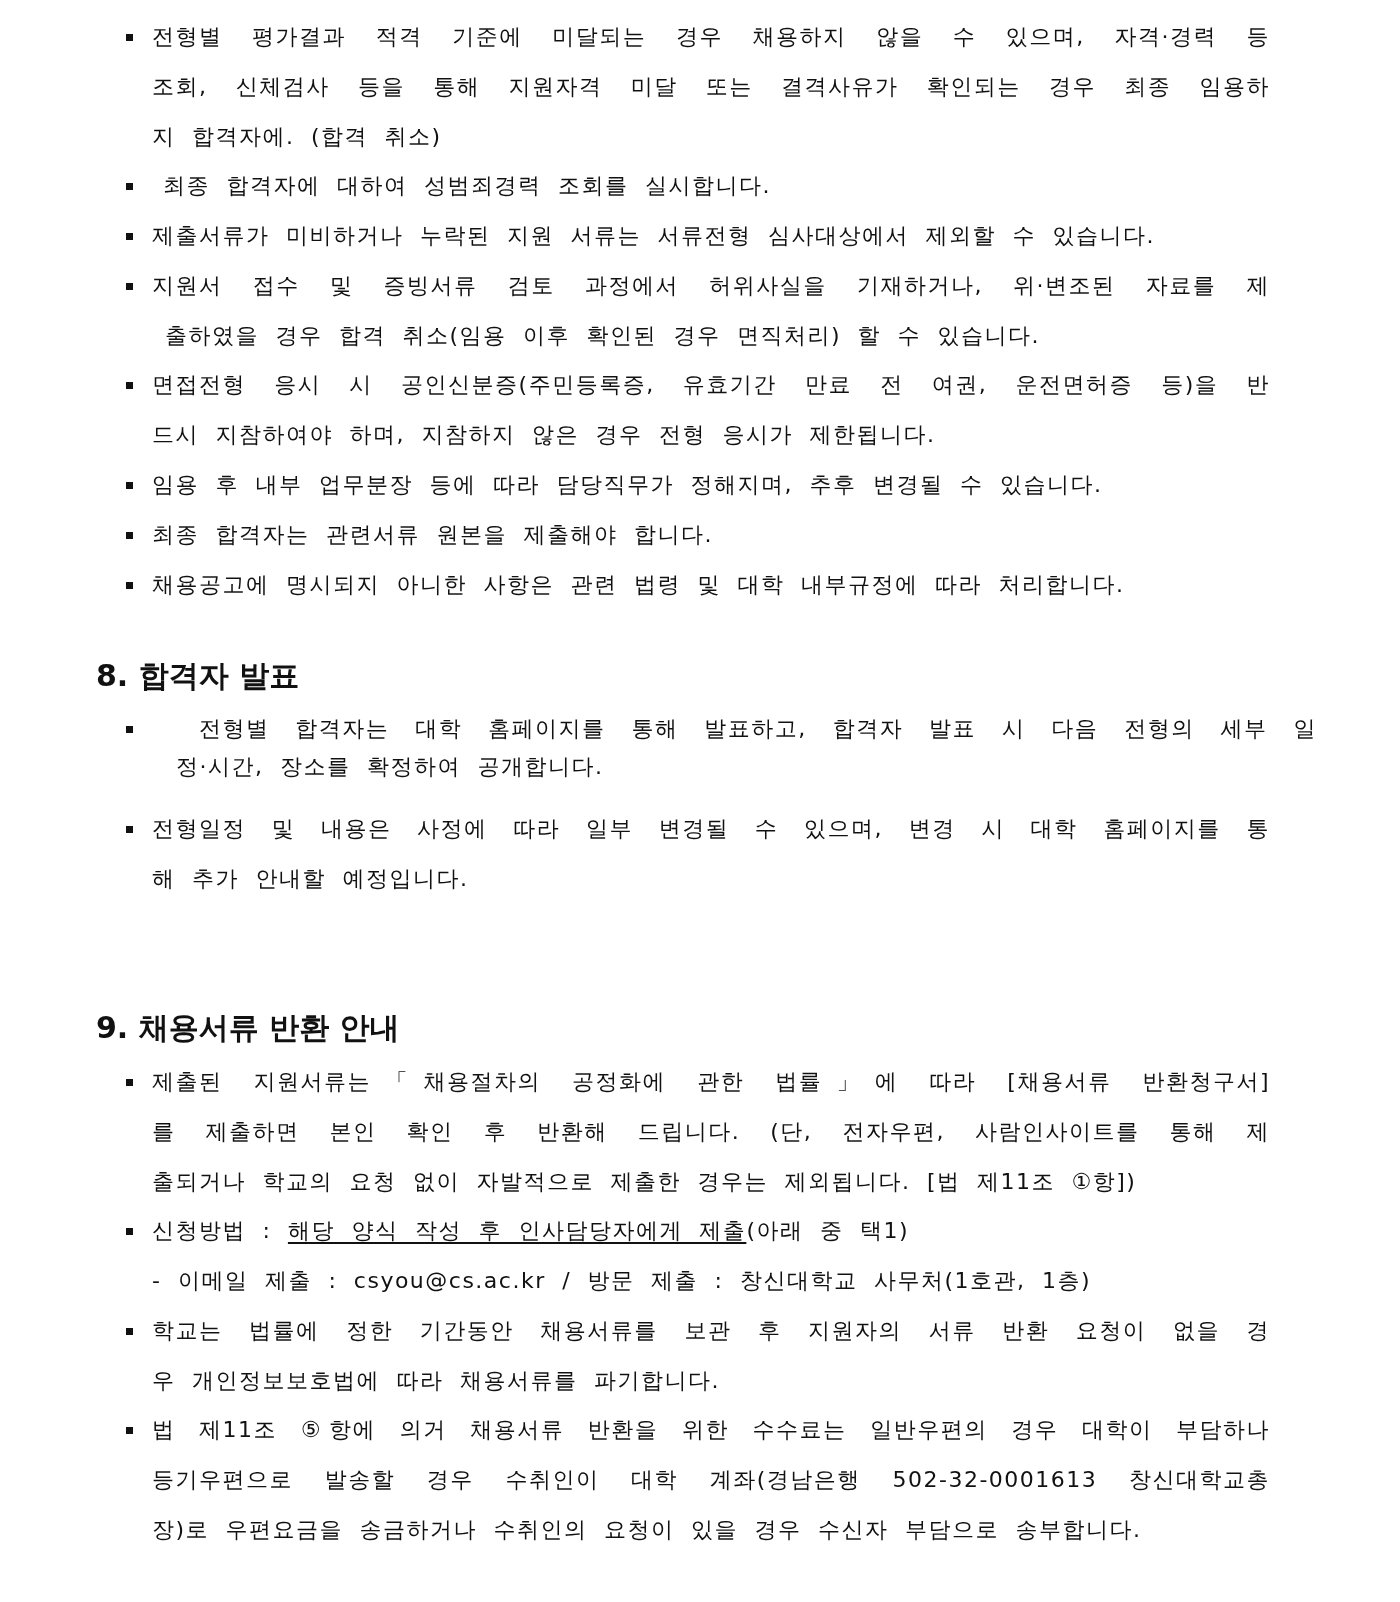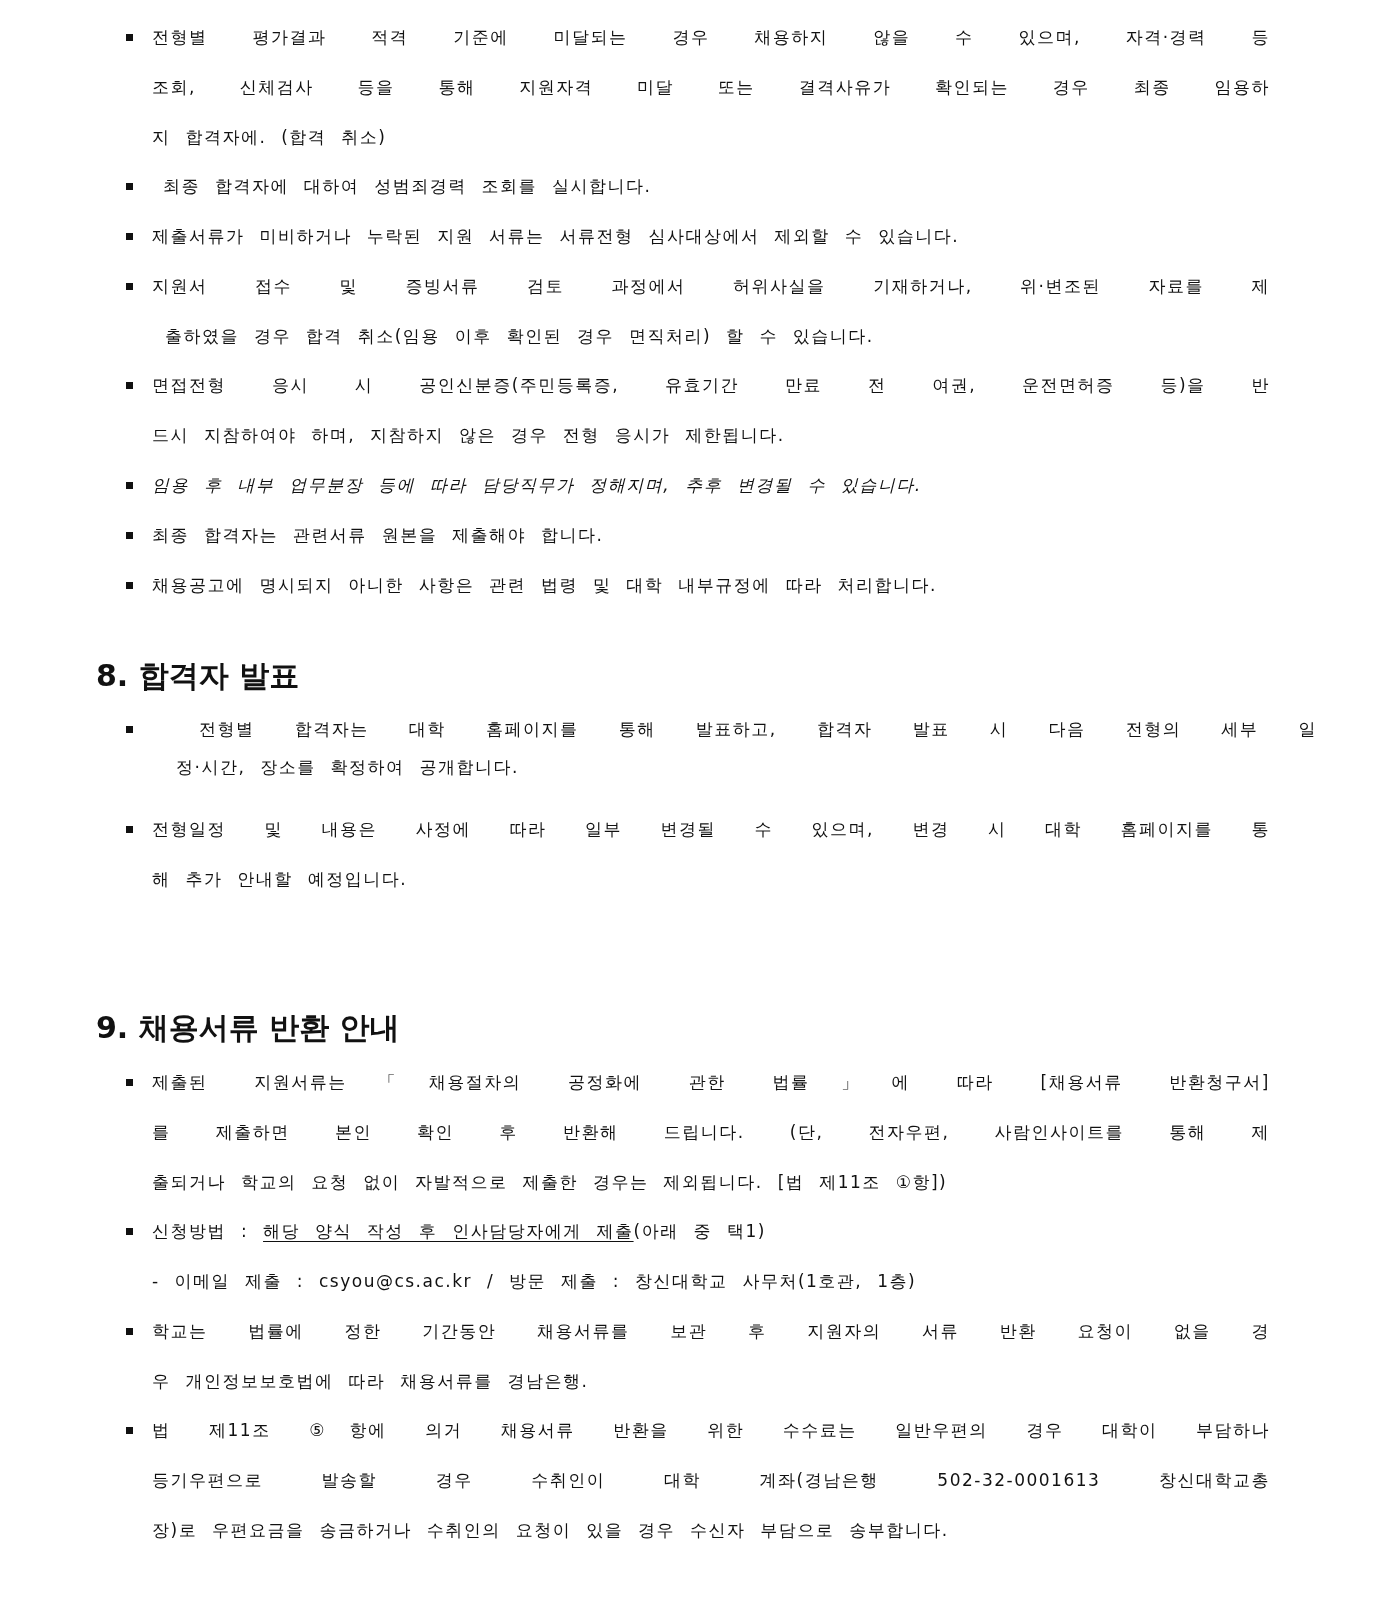--- a/index.html
+++ b/index.html
@@ -31,21 +31,21 @@
       position: absolute;
       left: 0;
       width: 7px;
       height: 7px;
       background: #111111;
     }
     .line {
       position: absolute;
       left: 26px;
       white-space: nowrap;
-      font-size: 17px;
+      font-size: 22px;
       line-height: 30px;
       letter-spacing: 1.5px;
       word-spacing: 8px;
     }
     .line.just {
       width: 1118px;
       text-align: justify;
       text-align-last: justify;
     }
     .heading {
@@ -92,21 +92,21 @@
     </div>
 
     <div class="item" style="top:370px;">
       <span class="bullet" style="top:12px;"></span>
       <div class="line just" style="top:0px;">면접전형 응시 시 공인신분증(주민등록증, 유효기간 만료 전 여권, 운전면허증 등)을 반</div>
       <div class="line" style="top:50px;">드시 지참하여야 하며, 지참하지 않은 경우 전형 응시가 제한됩니다.</div>
     </div>
 
     <div class="item" style="top:470px;">
       <span class="bullet" style="top:12px;"></span>
-      <div class="line" style="top:0px;font-style:italic;">임용 후 내부 업무분장 등에 따라 담당직무가 정해지며, 추후 변경될 수 있습니다.</div>
+      <div class="line" style="top:0px;">임용 후 내부 업무분장 등에 따라 담당직무가 정해지며, 추후 변경될 수 있습니다.</div>
     </div>
 
     <div class="item" style="top:520px;">
       <span class="bullet" style="top:12px;"></span>
       <div class="line" style="top:0px;">최종 합격자는 관련서류 원본을 제출해야 합니다.</div>
     </div>
 
     <div class="item" style="top:570px;">
       <span class="bullet" style="top:12px;"></span>
       <div class="line" style="top:0px;">채용공고에 명시되지 아니한 사항은 관련 법령 및 대학 내부규정에 따라 처리합니다.</div>
@@ -141,21 +141,21 @@
 
     <div class="item" style="top:1216px;">
       <span class="bullet" style="top:12px;"></span>
       <div class="line" style="top:0px;"><span>신청방법 : </span><span class="u">해당 양식 작성 후 인사담당자에게 제출</span><span>(아래 중 택1)</span></div>
       <div class="line" style="top:50px;">- 이메일 제출 : csyou@cs.ac.kr / 방문 제출 : 창신대학교 사무처(1호관, 1층)</div>
     </div>
 
     <div class="item" style="top:1316px;">
       <span class="bullet" style="top:12px;"></span>
       <div class="line just" style="top:0px;">학교는 법률에 정한 기간동안 채용서류를 보관 후 지원자의 서류 반환 요청이 없을 경</div>
-      <div class="line" style="top:50px;">우 개인정보보호법에 따라 채용서류를 경남은행.</div>
+      <div class="line" style="top:50px;">우 개인정보보호법에 따라 채용서류를 파기합니다.</div>
     </div>
 
     <div class="item" style="top:1415px;">
       <span class="bullet" style="top:12px;"></span>
       <div class="line just" style="top:0px;">법 제11조 ⑤항에 의거 채용서류 반환을 위한 수수료는 일반우편의 경우 대학이 부담하나</div>
       <div class="line just" style="top:50px;">등기우편으로 발송할 경우 수취인이 대학 계좌(경남은행 502-32-0001613 창신대학교총</div>
       <div class="line" style="top:100px;">장)로 우편요금을 송금하거나 수취인의 요청이 있을 경우 수신자 부담으로 송부합니다.</div>
     </div>
   </div>
 

